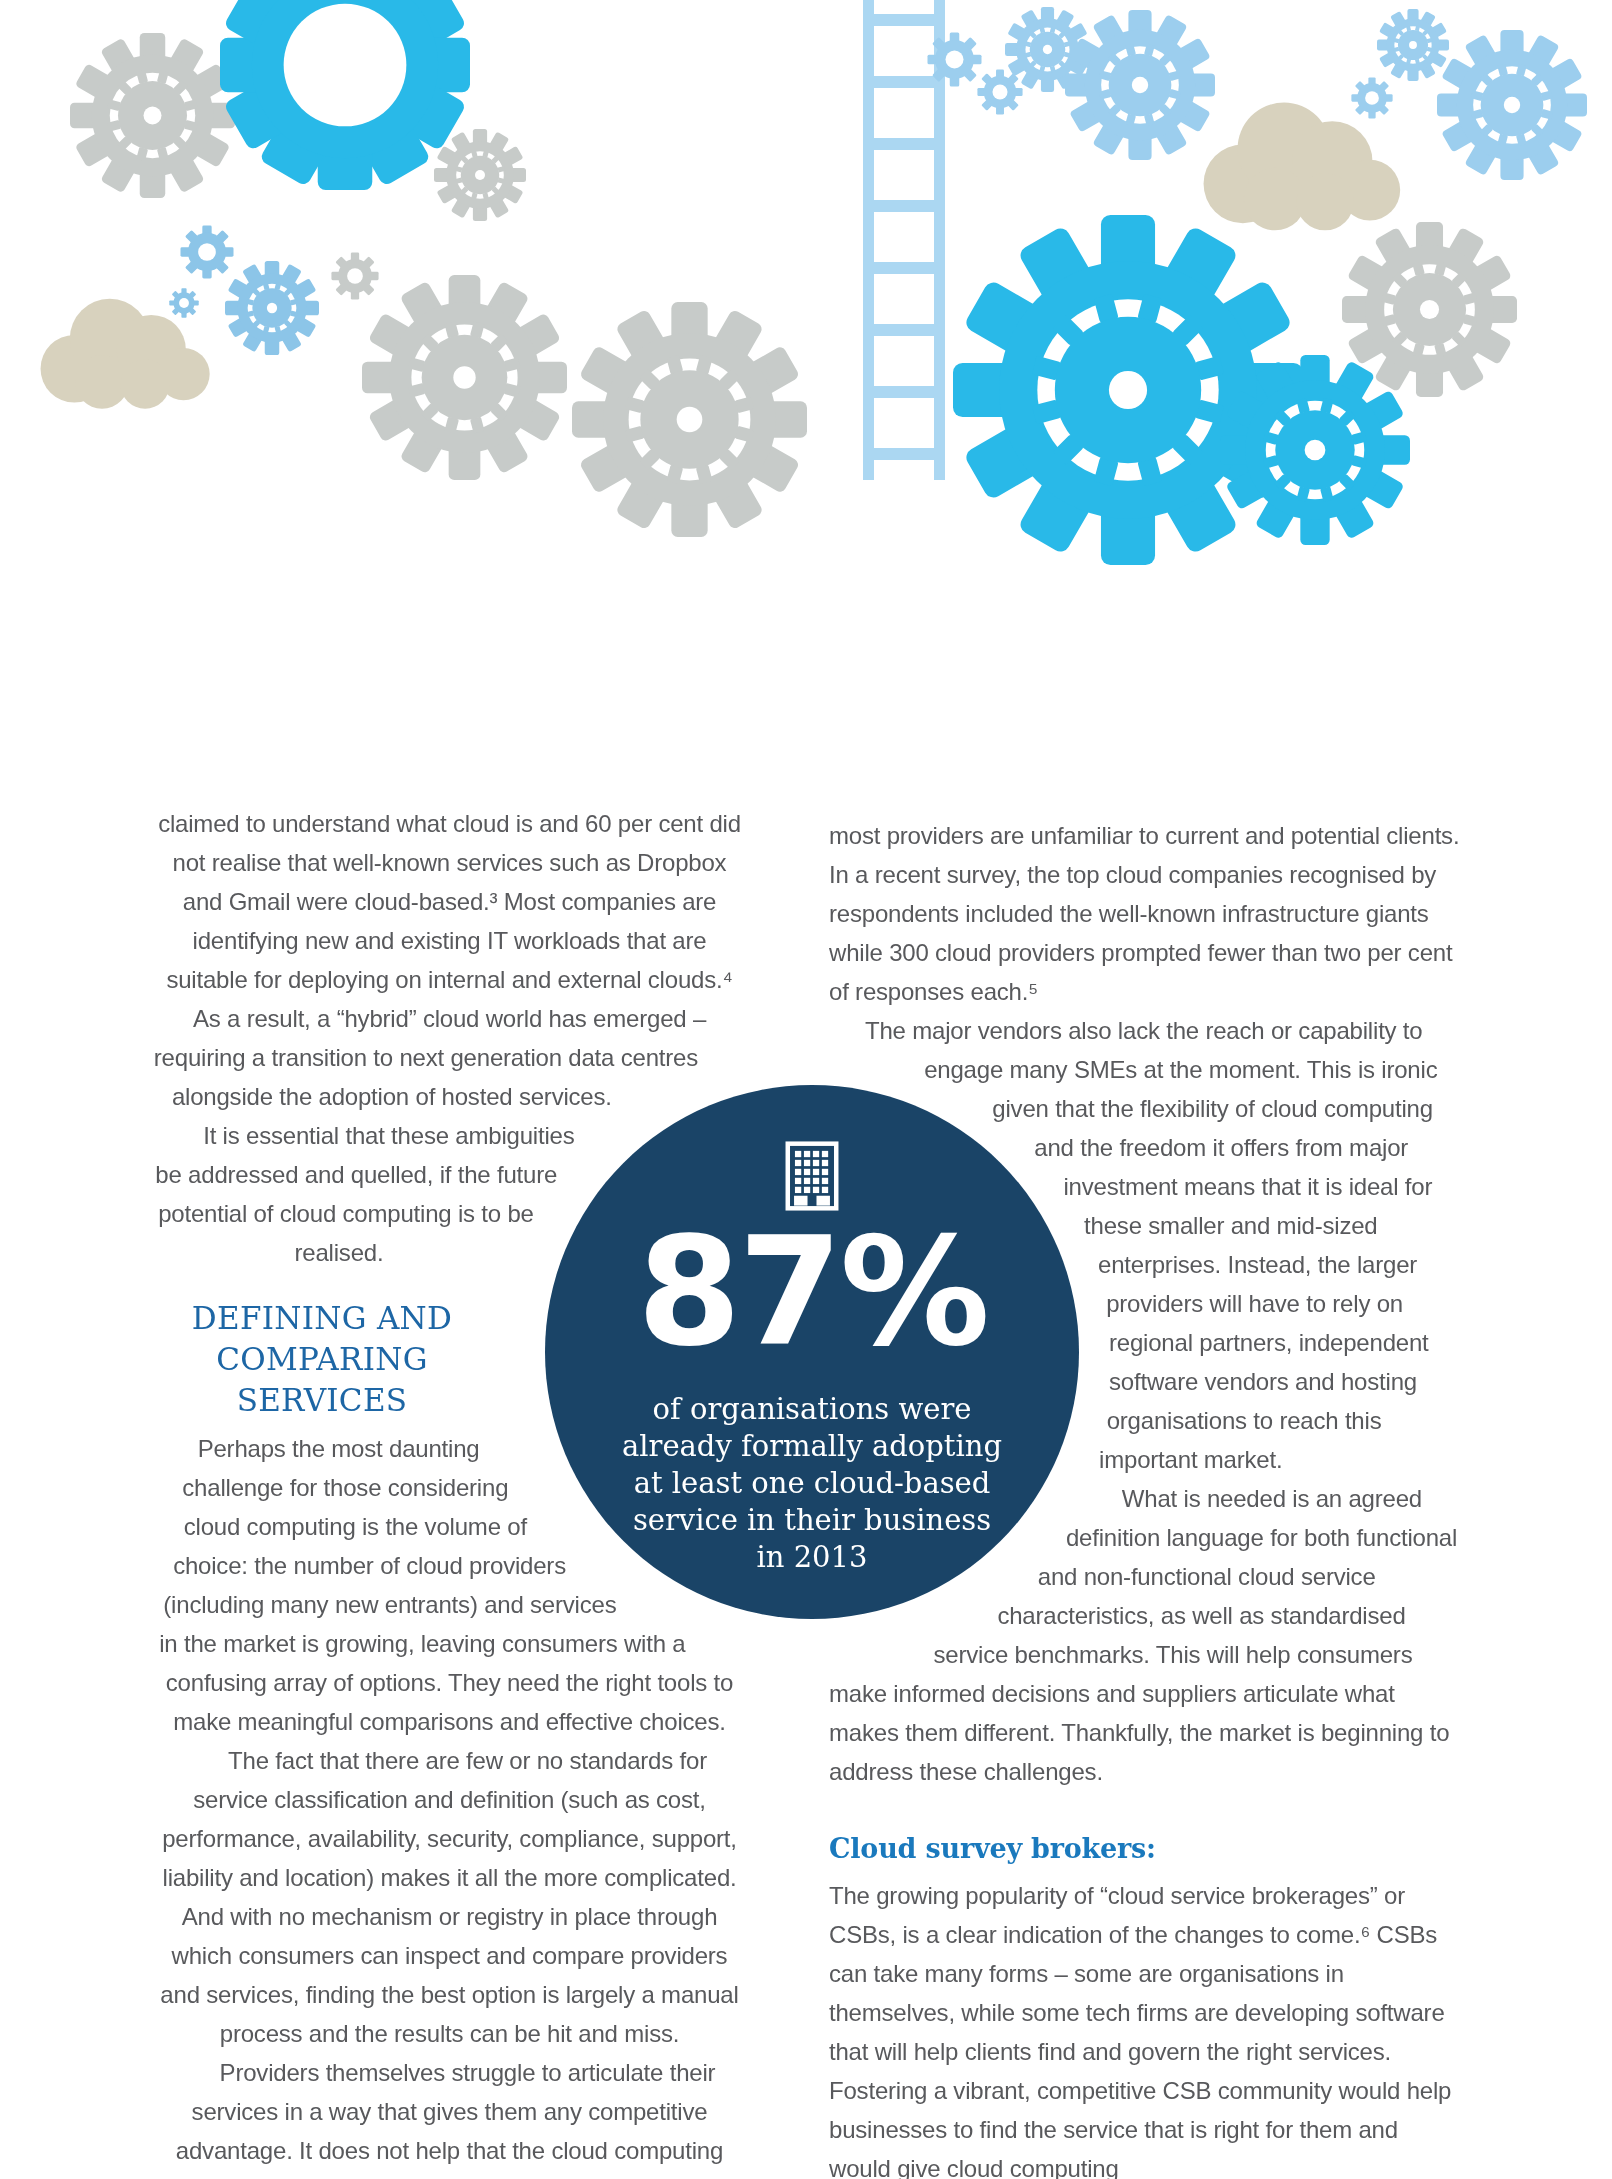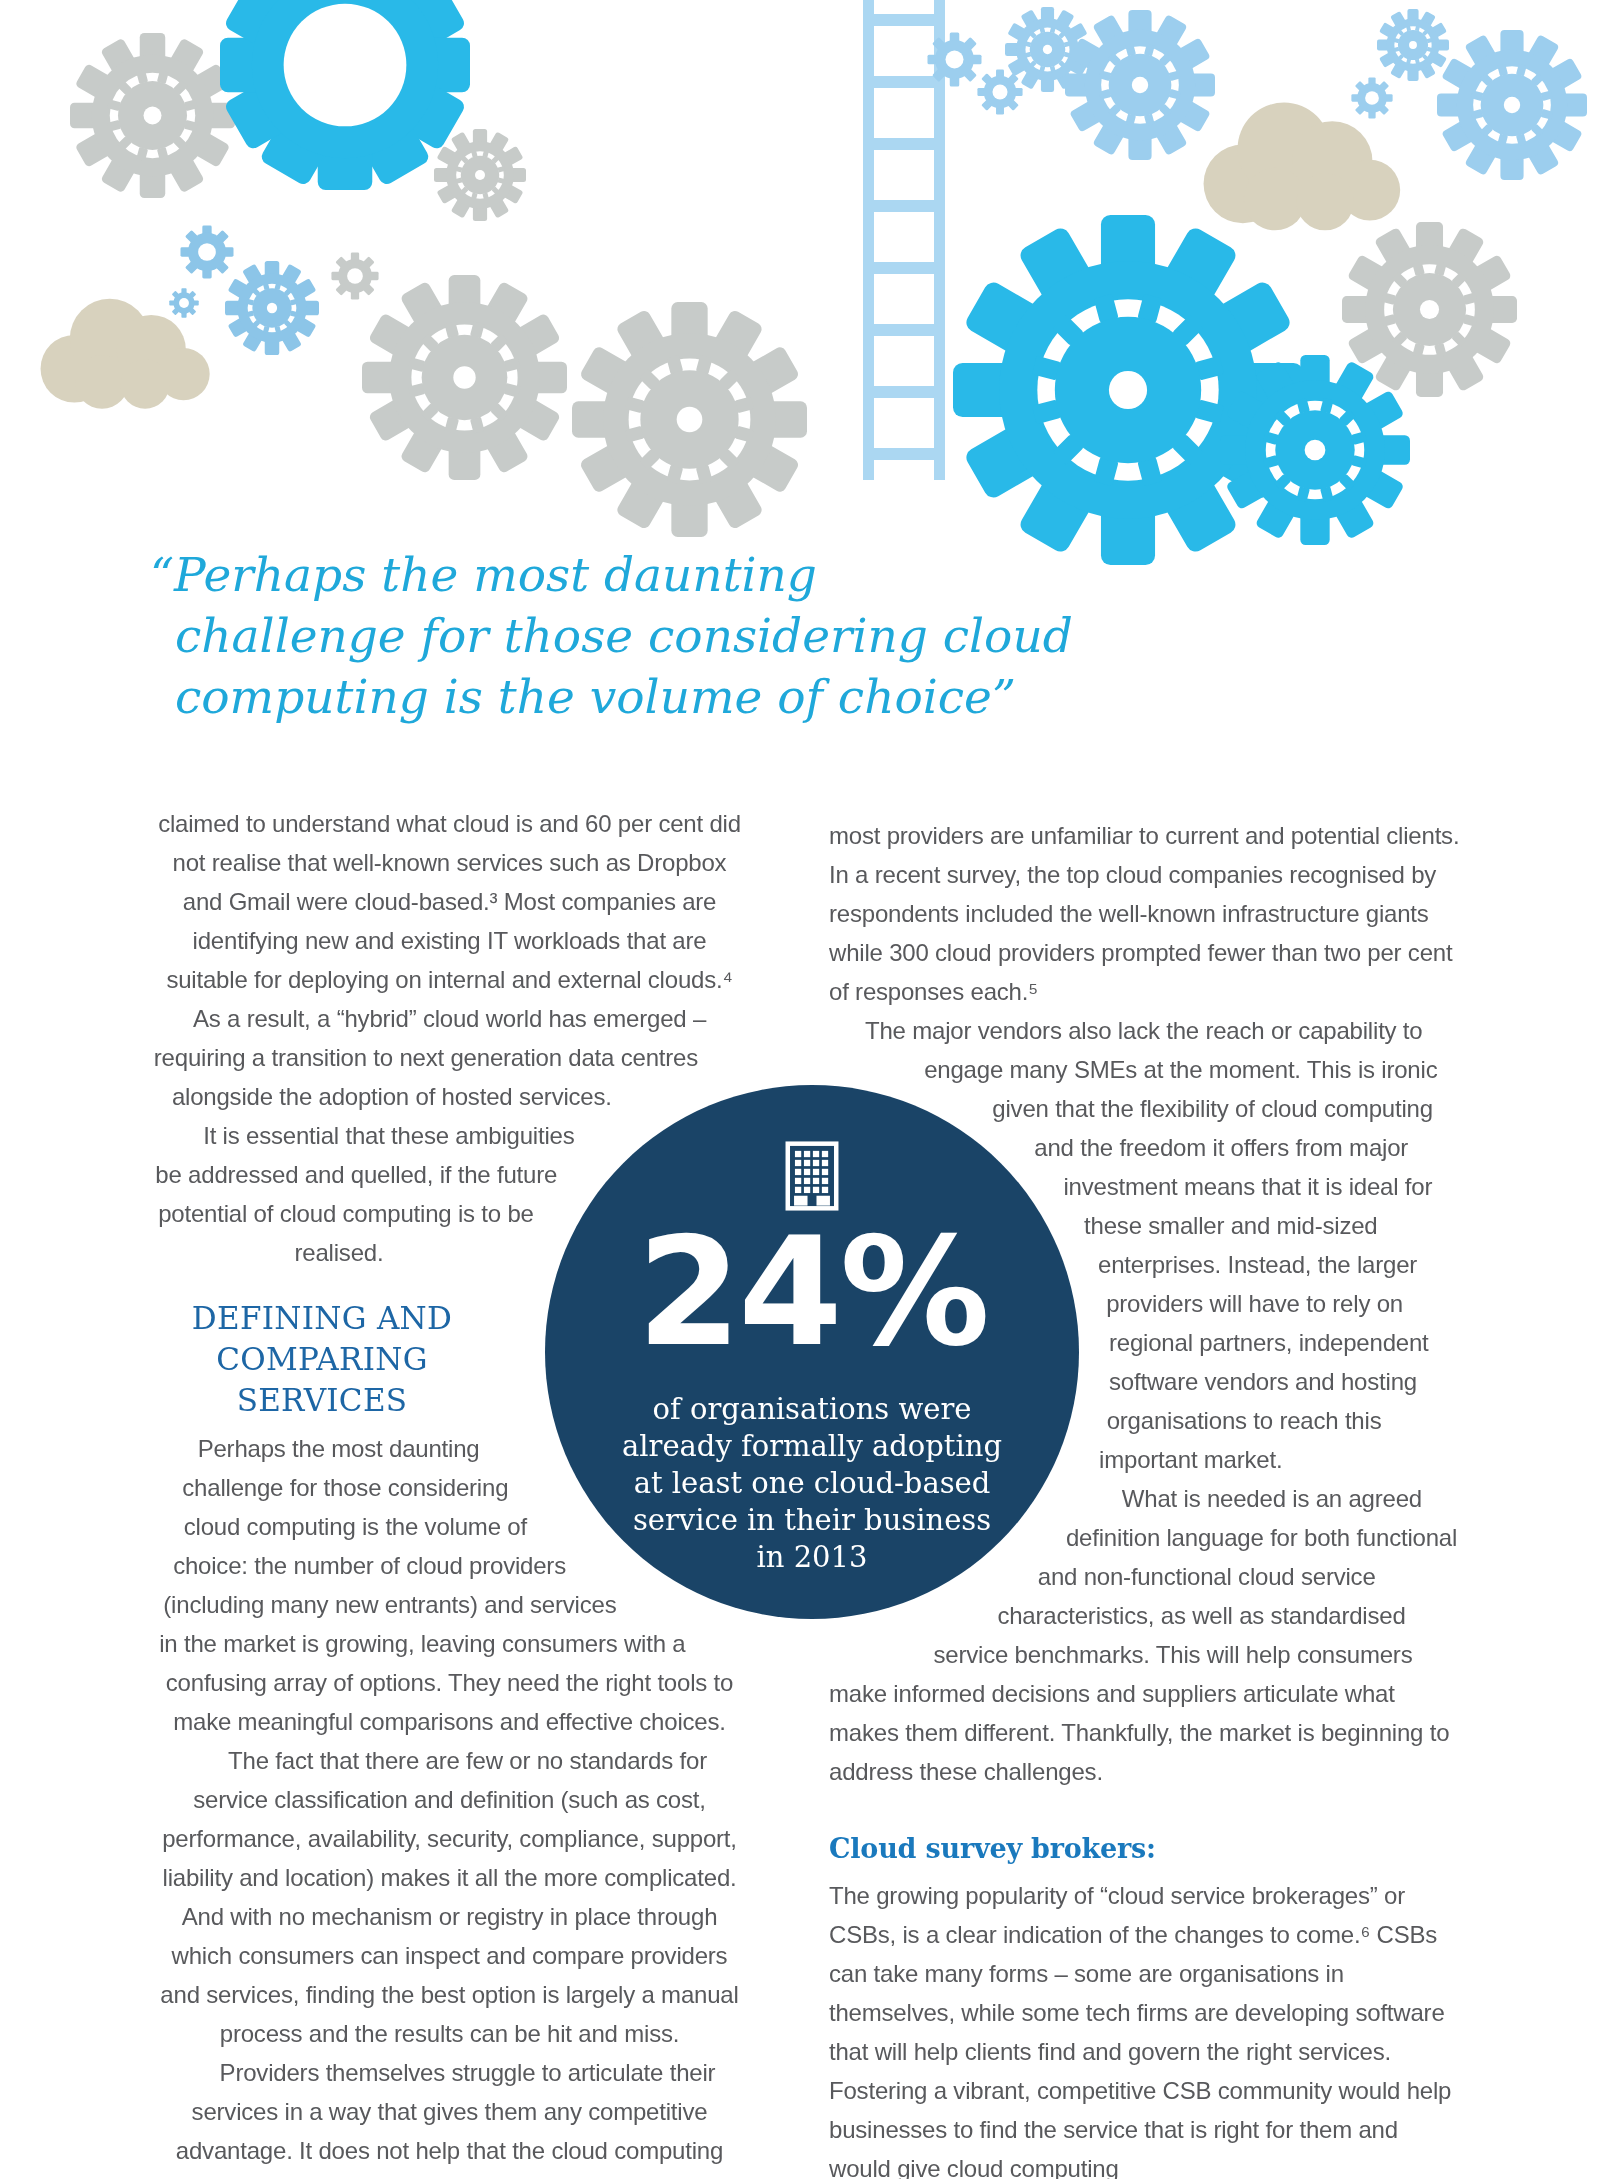--- a/index.html
+++ b/index.html
@@ -233,23 +233,20 @@
         <use href="#gearA"></use>
       </svg>
     <svg class="deco" style="left:953px;top:215px;width:350px;height:350px;color:#29B9E8">
         <use href="#gearA"></use>
       </svg>
     <svg class="deco" style="left:1220px;top:355px;width:190px;height:190px;color:#29B9E8">
         <use href="#gearA"></use>
       </svg>
   </div>
 
-  <div class="quote">“Perhaps the most daunting
-challenge for those considering cloud
-computing is the volume of choice”</div>
 
   <div class="columns">
     <div class="col col-left">
       <div class="spacer-l"></div>
       <p>claimed to understand what cloud is and 60 per cent did not realise that well-known services such as Dropbox and Gmail were cloud-based.³ Most companies are identifying new and existing IT workloads that are suitable for deploying on internal and external clouds.⁴ As a result, a “hybrid” cloud world has emerged – requiring a transition to next generation data centres alongside the adoption of hosted services.</p>
       <p class="ind">It is essential that these ambiguities be addressed and quelled, if the future potential of cloud computing is to be realised.</p>
       <h3 class="sec-heading">DEFINING AND COMPARING SERVICES</h3>
       <p>Perhaps the most daunting challenge for those considering cloud computing is the volume of choice: the number of cloud providers (including many new entrants) and services in the market is growing, leaving consumers with a confusing array of options. They need the right tools to make meaningful comparisons and effective choices.</p>
       <p class="ind">The fact that there are few or no standards for service classification and definition (such as cost, performance, availability, security, compliance, support, liability and location) makes it all the more complicated. And with no mechanism or registry in place through which consumers can inspect and compare providers and services, finding the best option is largely a manual process and the results can be hit and miss.</p>
       <p class="ind">Providers themselves struggle to articulate their services in a way that gives them any competitive advantage. It does not help that the cloud computing industry itself is fragmented. There are a few well-known brand names on the market, but</p>
@@ -261,21 +258,21 @@
       <p class="ind">What is needed is an agreed definition language for both functional and non-functional cloud service characteristics, as well as standardised service benchmarks. This will help consumers make informed decisions and suppliers articulate what makes them different. Thankfully, the market is beginning to address these challenges.</p>
       <h4 class="sub-heading">Cloud survey brokers:</h4>
       <p>The growing popularity of “cloud service brokerages” or CSBs, is a clear indication of the changes to come.⁶ CSBs can take many forms – some are organisations in themselves, while some tech firms are developing software that will help clients find and govern the right services. Fostering a vibrant, competitive CSB community would help businesses to find the service that is right for them and would give cloud computing</p>
     </div>
   </div>
 
   <div class="stat-circle">
     <svg class="stat-building" width="54" height="70">
         <use href="#building"></use>
       </svg>
-    <div class="stat-number">24%</div>
+    <div class="stat-number">87%</div>
     <div class="stat-caption">of organisations were
 already formally adopting
 at least one cloud-based
 service in their business
 in 2013</div>
   </div>
 
 </div>
 
 </body></html>

